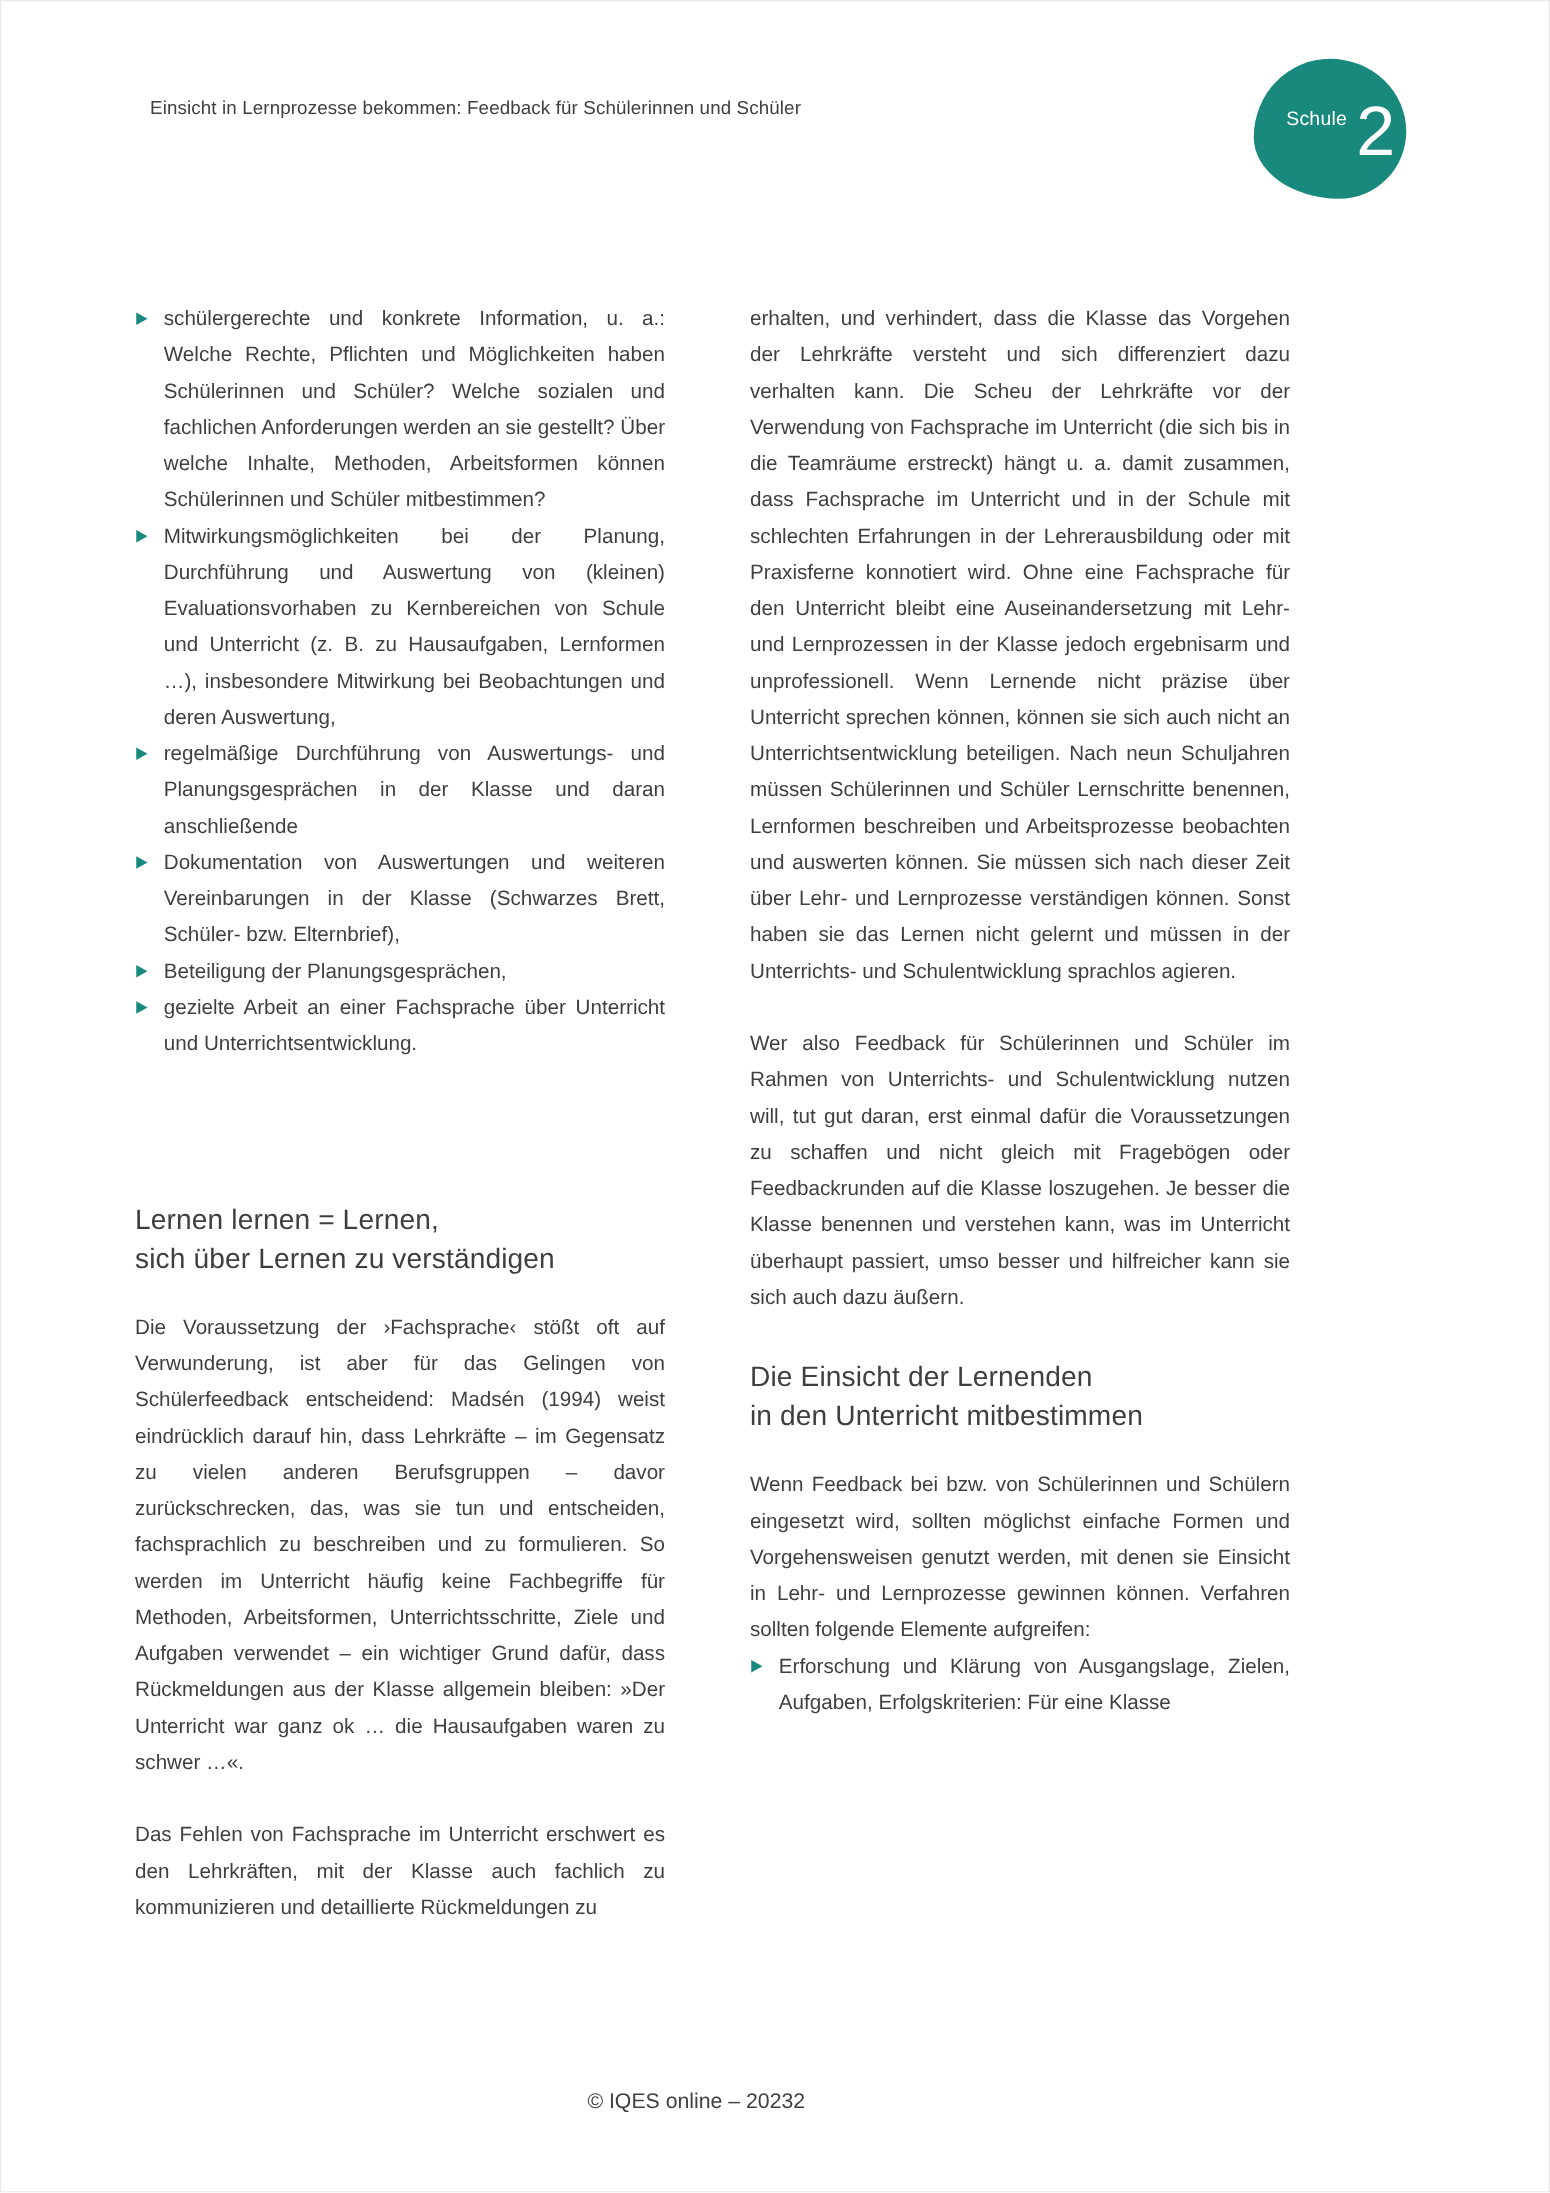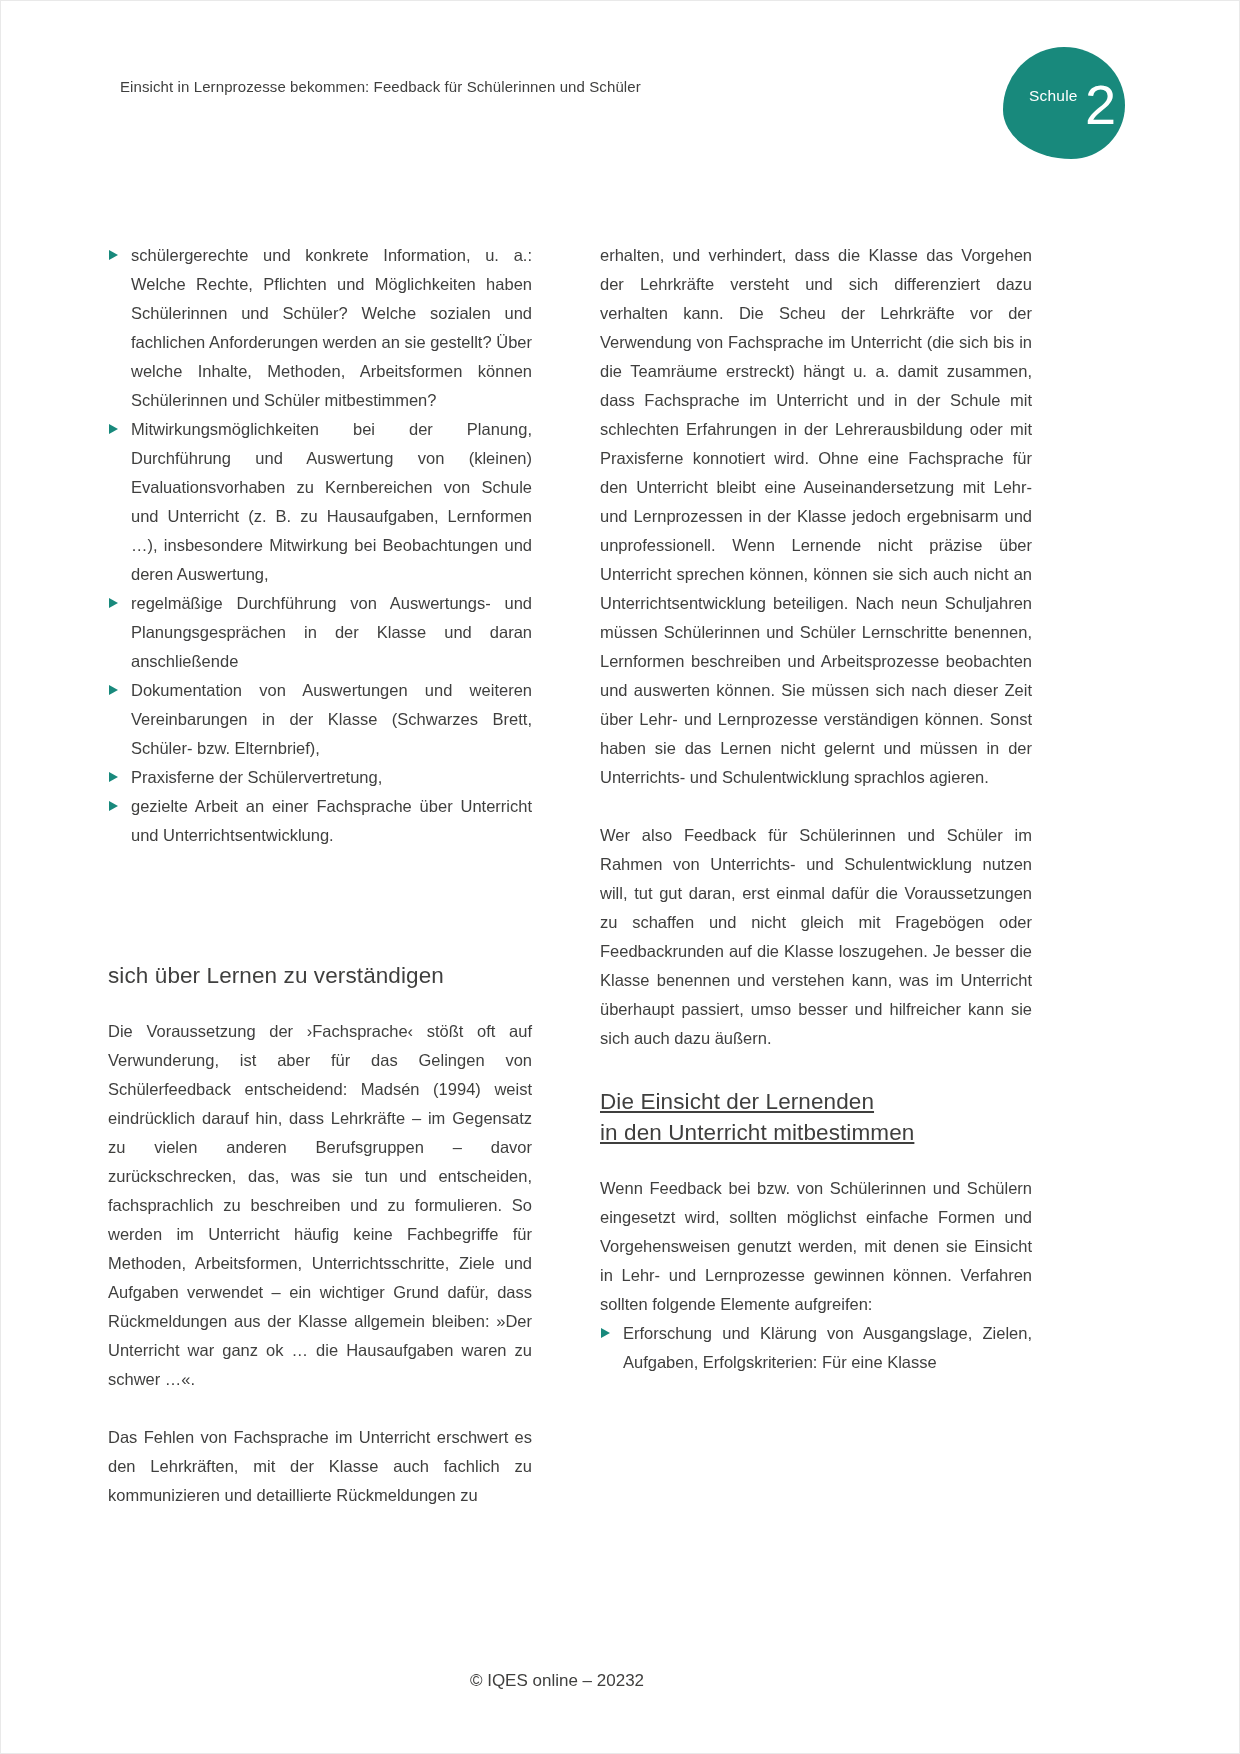--- a/index.html
+++ b/index.html
@@ -59,21 +59,21 @@
   }
   .section-heading{
     font-size:22.5px;line-height:31px;font-weight:400;
     text-align:left;hyphens:none;-webkit-hyphens:none;
     letter-spacing:.1px;
   }
   .section-heading span{display:block;}
   .lh-left{margin-top:110px;}
   .para-after-heading{margin-top:26px;}
   .para-gap{margin-top:29px;}
-  .rh-right{margin-top:33px;text-decoration:underline;}
+  .rh-right{margin-top:33px;}
   .bullet-single{margin-top:29px;}
   .italic{}
   .footer{
     position:absolute;left:107px;top:1671px;width:898px;
     display:flex;justify-content:center;align-items:baseline;
     font-size:17px;line-height:18px;color:var(--text);
   }
 </style>
 </head>
 <body>
@@ -100,29 +100,30 @@
       <li>
         <span class="tri"></span>
         <span>regelmäßige Durchführung von Auswertungs- und Planungsgesprächen in der Klasse und daran anschließende</span>
       </li>
       <li>
         <span class="tri"></span>
         <span>Dokumentation von Auswertungen und weiteren Vereinbarungen in der Klasse (Schwarzes Brett, Schüler- bzw. Elternbrief),</span>
       </li>
       <li>
         <span class="tri"></span>
-        <span>Praxisferne der Schülervertretung,</span>
+        <span>Beteiligung der Planungsgesprächen,</span>
       </li>
       <li>
         <span class="tri"></span>
         <span>gezielte Arbeit an einer </span><span class="italic">Fachsprache</span><span> über Unterricht und Unterrichtsentwicklung.</span>
       </li>
     </ul>
 
     <h2 class="section-heading lh-left">
+      <span>Lernen lernen = Lernen,</span>
       <span>sich über Lernen zu verständigen</span>
     </h2>
 
     <p class="para-after-heading">Die Voraussetzung der ›Fachsprache‹ stößt oft auf Verwunderung, ist aber für das Gelingen von Schülerfeedback entscheidend: Madsén (1994) weist eindrücklich darauf hin, dass Lehrkräfte – im Gegensatz zu vielen anderen Berufsgruppen – davor zurückschrecken, das, was sie tun und entscheiden, fachsprachlich zu beschreiben und zu formulieren. So werden im Unterricht häufig keine Fachbegriffe für Methoden, Arbeitsformen, Unterrichtsschritte, Ziele und Aufgaben verwendet – ein wichtiger Grund dafür, dass Rückmeldungen aus der Klasse allgemein bleiben: »Der Unterricht war ganz ok … die Hausaufgaben waren zu schwer …«.</p>
     <p class="para-gap">Das Fehlen von Fachsprache im Unterricht erschwert es den Lehrkräften, mit der Klasse auch fachlich zu kommunizieren und detaillierte Rückmeldungen zu</p>
   </div>
 
   <div class="col col-right">
     <p>erhalten, und verhindert, dass die Klasse das Vorgehen der Lehrkräfte versteht und sich differenziert dazu verhalten kann. Die Scheu der Lehrkräfte vor der Verwendung von Fachsprache im Unterricht (die sich bis in die Teamräume erstreckt) hängt u. a. damit zusammen, dass Fachsprache im Unterricht und in der Schule mit schlechten Erfahrungen in der Lehrerausbildung oder mit Praxisferne konnotiert wird. Ohne eine Fachsprache für den Unterricht bleibt eine Auseinandersetzung mit Lehr- und Lernprozessen in der Klasse jedoch ergebnisarm und unprofessionell. Wenn Lernende nicht präzise über Unterricht sprechen können, können sie sich auch nicht an Unterrichtsentwicklung beteiligen. Nach neun Schuljahren müssen Schülerinnen und Schüler Lernschritte benennen, Lernformen beschreiben und Arbeitsprozesse beobachten und auswerten können. Sie müssen sich nach dieser Zeit über Lehr- und Lernprozesse verständigen können. Sonst haben sie das Lernen nicht gelernt und müssen in der Unterrichts- und Schulentwicklung sprachlos agieren.</p>
     <p class="para-gap">Wer also Feedback für Schülerinnen und Schüler im Rahmen von Unterrichts- und Schulentwicklung nutzen will, tut gut daran, erst einmal dafür die Voraussetzungen zu schaffen und nicht gleich mit Fragebögen oder Feedbackrunden auf die Klasse loszugehen. Je besser die Klasse benennen und verstehen kann, was im Unterricht überhaupt passiert, umso besser und hilfreicher kann sie sich auch dazu äußern.</p>

